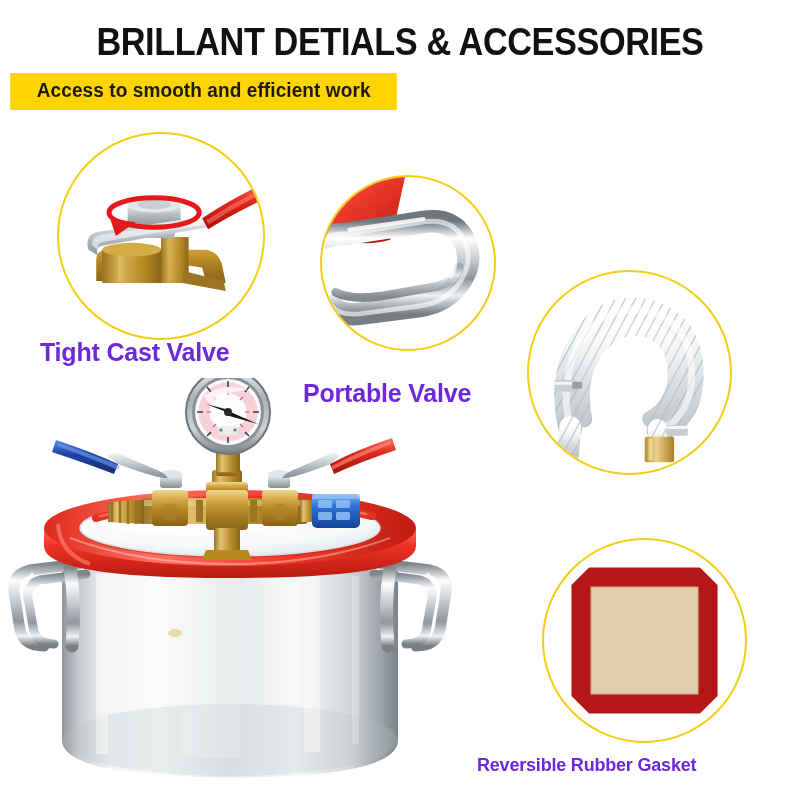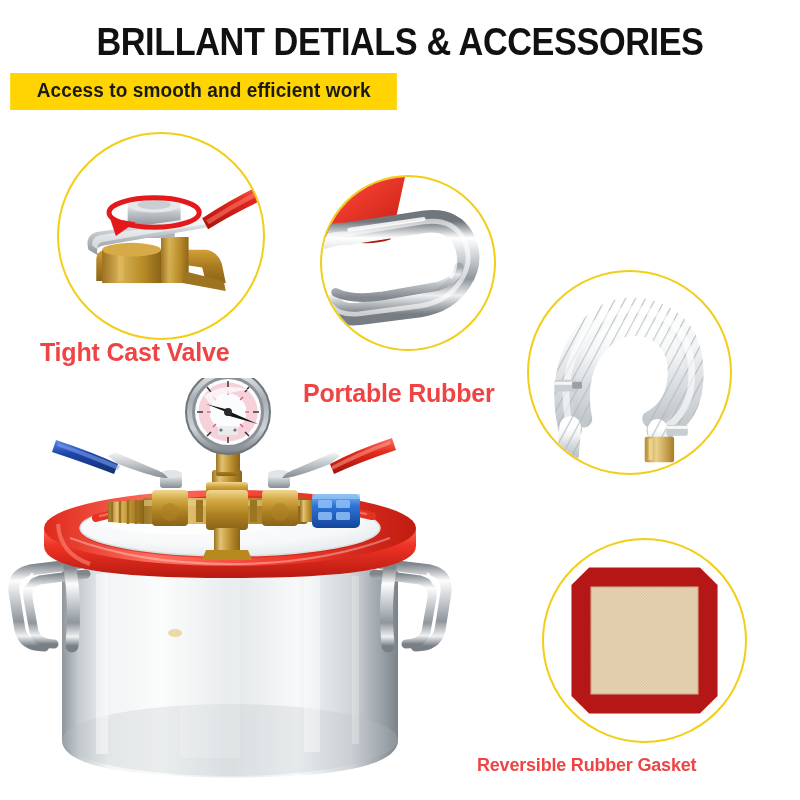--- a/index.html
+++ b/index.html
@@ -61,21 +61,21 @@
   .circle {
     position: absolute;
     border-radius: 50%;
     border: 2.3px solid #F2CE16;
     box-sizing: border-box;
     overflow: hidden;
   }
   .callout-label {
     position: absolute;
     font-weight: 700;
-    color: #ef4444;
+    color: #6d28d9;
     white-space: nowrap;
     letter-spacing: -0.2px;
   }
 
   
   #circle-valve { left: 57px;  top: 132px; width: 208px; height: 208px; }
   #label-valve  { left: 40px;  top: 338px; font-size: 25px; }
 
   
   #circle-handle { left: 320px; top: 175px; width: 176px; height: 176px; }
@@ -201,21 +201,21 @@
                Q128 128 100 132 L38 140 Q18 142 10 132" fill="none" stroke="url(#chromeG)" stroke-width="23" stroke-linecap="round"></path>
       <path d="M2 62 Q12 58 26 58 L104 46 Q132 42 144 62 Q156 84 142 106
                Q128 128 100 132 L38 140 Q18 142 10 132" fill="none" stroke="#FFFFFF" stroke-width="5" stroke-linecap="round" opacity="0.62"></path>
 
       <path d="M14 118 Q30 126 60 122 L118 112 Q138 106 140 92" fill="none" stroke="url(#chromeG2)" stroke-width="9" stroke-linecap="round" opacity="0.85"></path>
 
       <path d="M28 54 L104 43" stroke="#FFFFFF" stroke-width="4" stroke-linecap="round" opacity="0.85"></path>
       <path d="M130 68 Q142 86 132 102" stroke="#FFFFFF" stroke-width="4" stroke-linecap="round" fill="none" opacity="0.7"></path>
     </svg>
   </div>
-  <div class="callout-label" id="label-handle">Portable Rubber</div>
+  <div class="callout-label" id="label-handle">Portable Valve</div>
 
   <div class="circle" id="circle-hose">
     <svg viewBox="0 0 205 205">
       <defs>
         <linearGradient id="hoseG" x1="0" y1="0" x2="0" y2="1">
           <stop offset="0" stop-color="#FFFFFF"></stop>
           <stop offset="0.3" stop-color="#F2F4F5"></stop>
           <stop offset="0.6" stop-color="#DADEE1"></stop>
           <stop offset="1" stop-color="#BFC5C9"></stop>
         </linearGradient>

